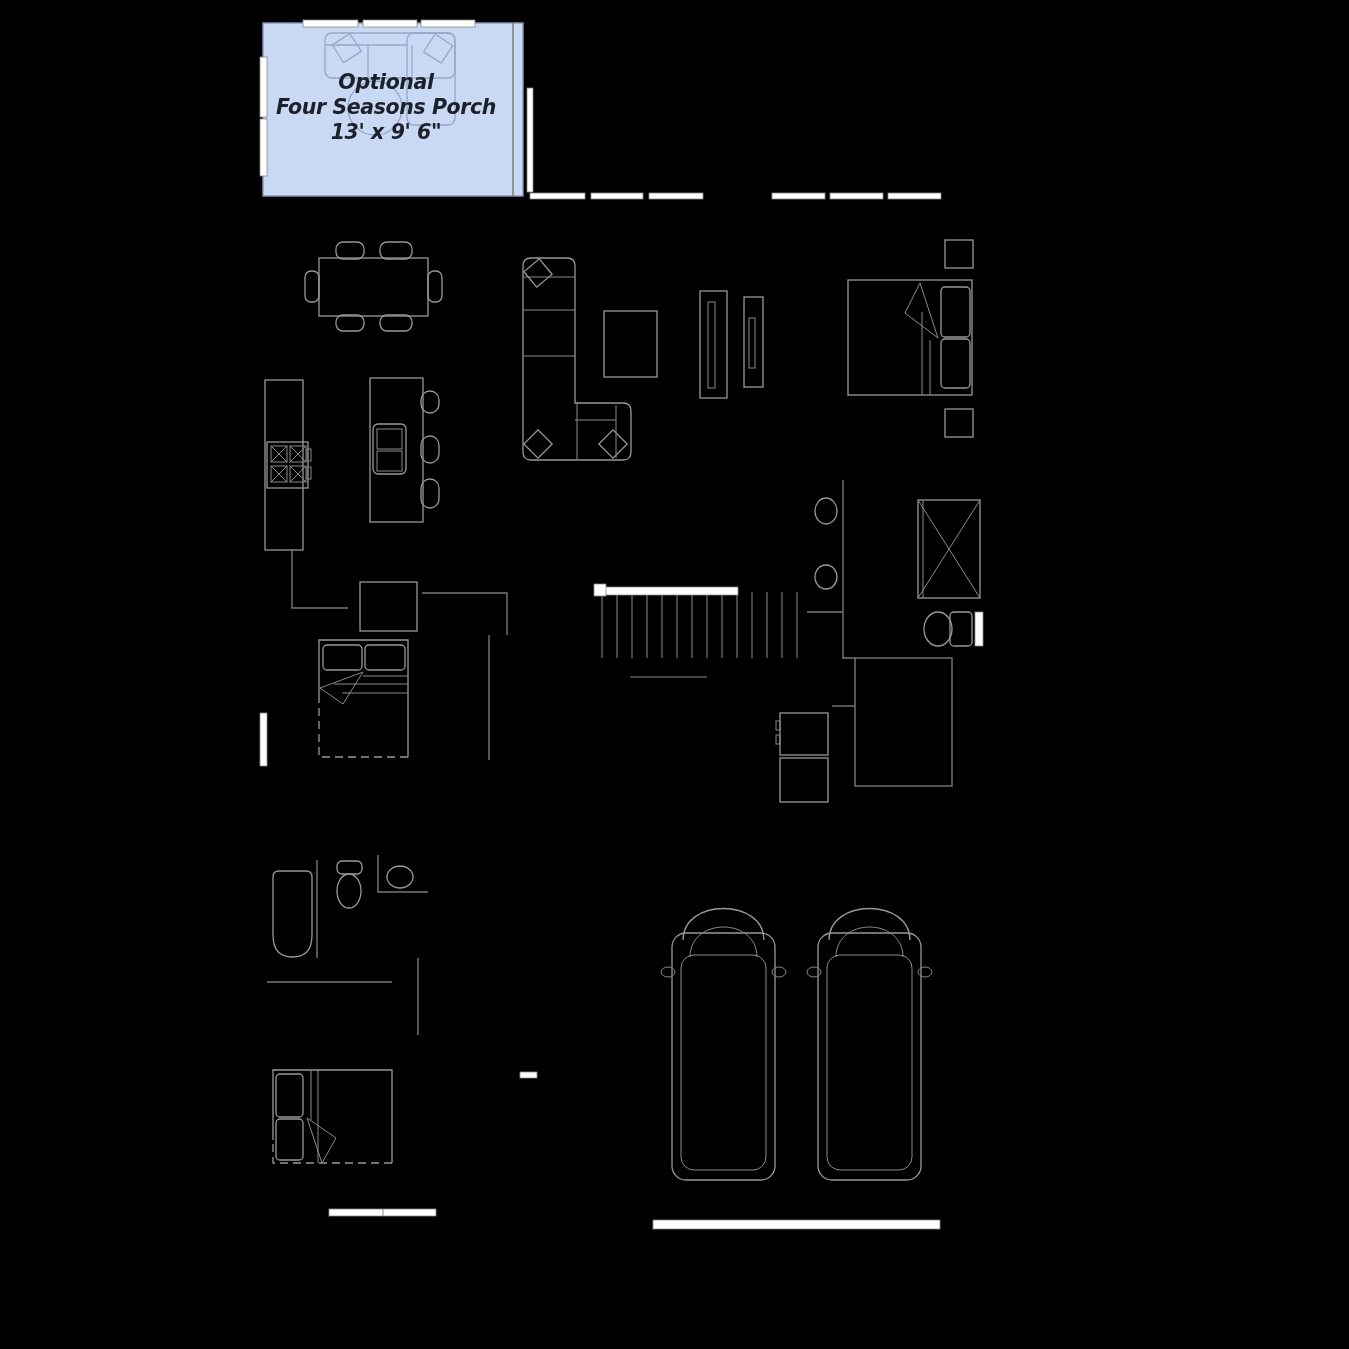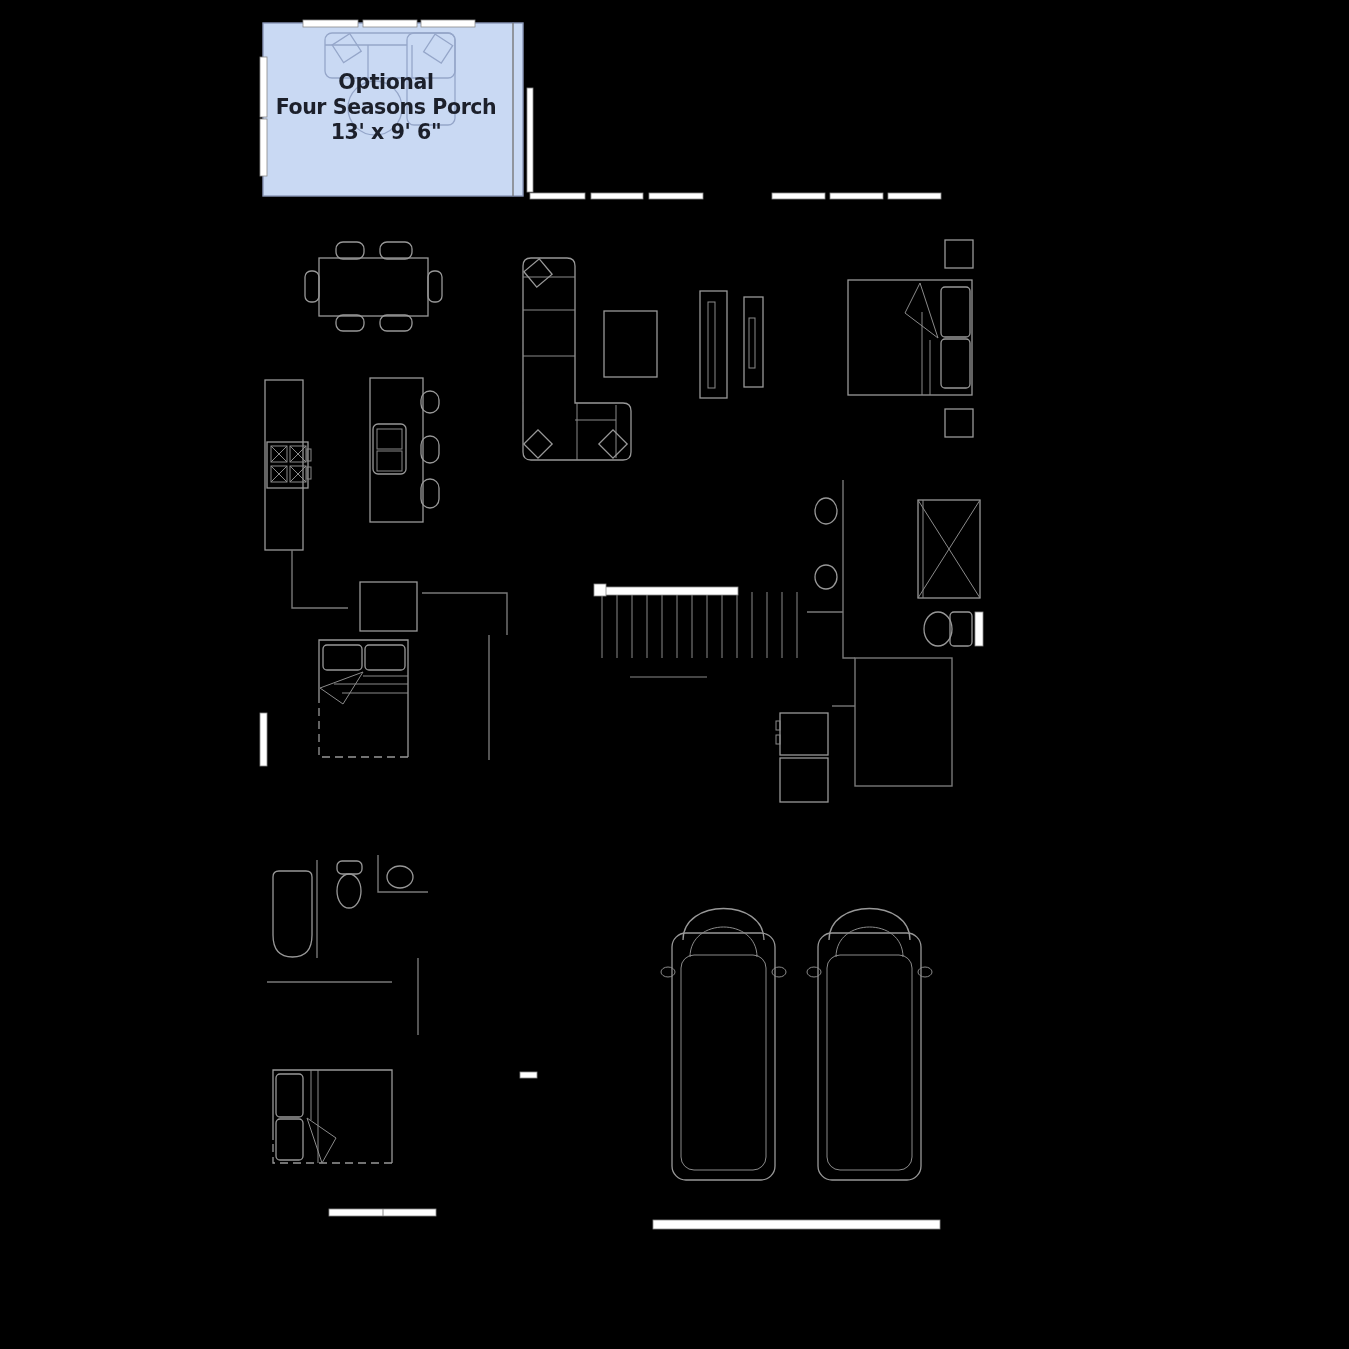--- a/index.html
+++ b/index.html
@@ -1,16 +1,16 @@
 <!DOCTYPE html>
 <html><head>
 <meta charset="utf-8">
 <style>
   html,body{margin:0;padding:0;background:#000;}
-  .stage{width:1349px;height:1349px;background:#000;position:relative;overflow:hidden;}
+  .stage{width:1349px;height:1349px;background:#000;position:relative;overflow:hidden;font-style:italic;}
   svg{display:block;}
   
   .fl{fill:none;stroke:#989898;stroke-width:1.3;}          
   .fl2{fill:none;stroke:#8a8a8a;stroke-width:1;}           
   .wl{fill:none;stroke:#787878;stroke-width:1.4;}          
   .dash{stroke-dasharray:8 5;}
   .win{fill:#ffffff;stroke:#8a8a8a;stroke-width:0.8;}      
   .pfl{fill:none;stroke:#95a6c9;stroke-width:1.3;}         
   .ptxt{font-family:"DejaVu Sans","Liberation Sans",sans-serif;font-weight:bold;
         font-size:20.5px;letter-spacing:-0.4px;text-anchor:middle;}

